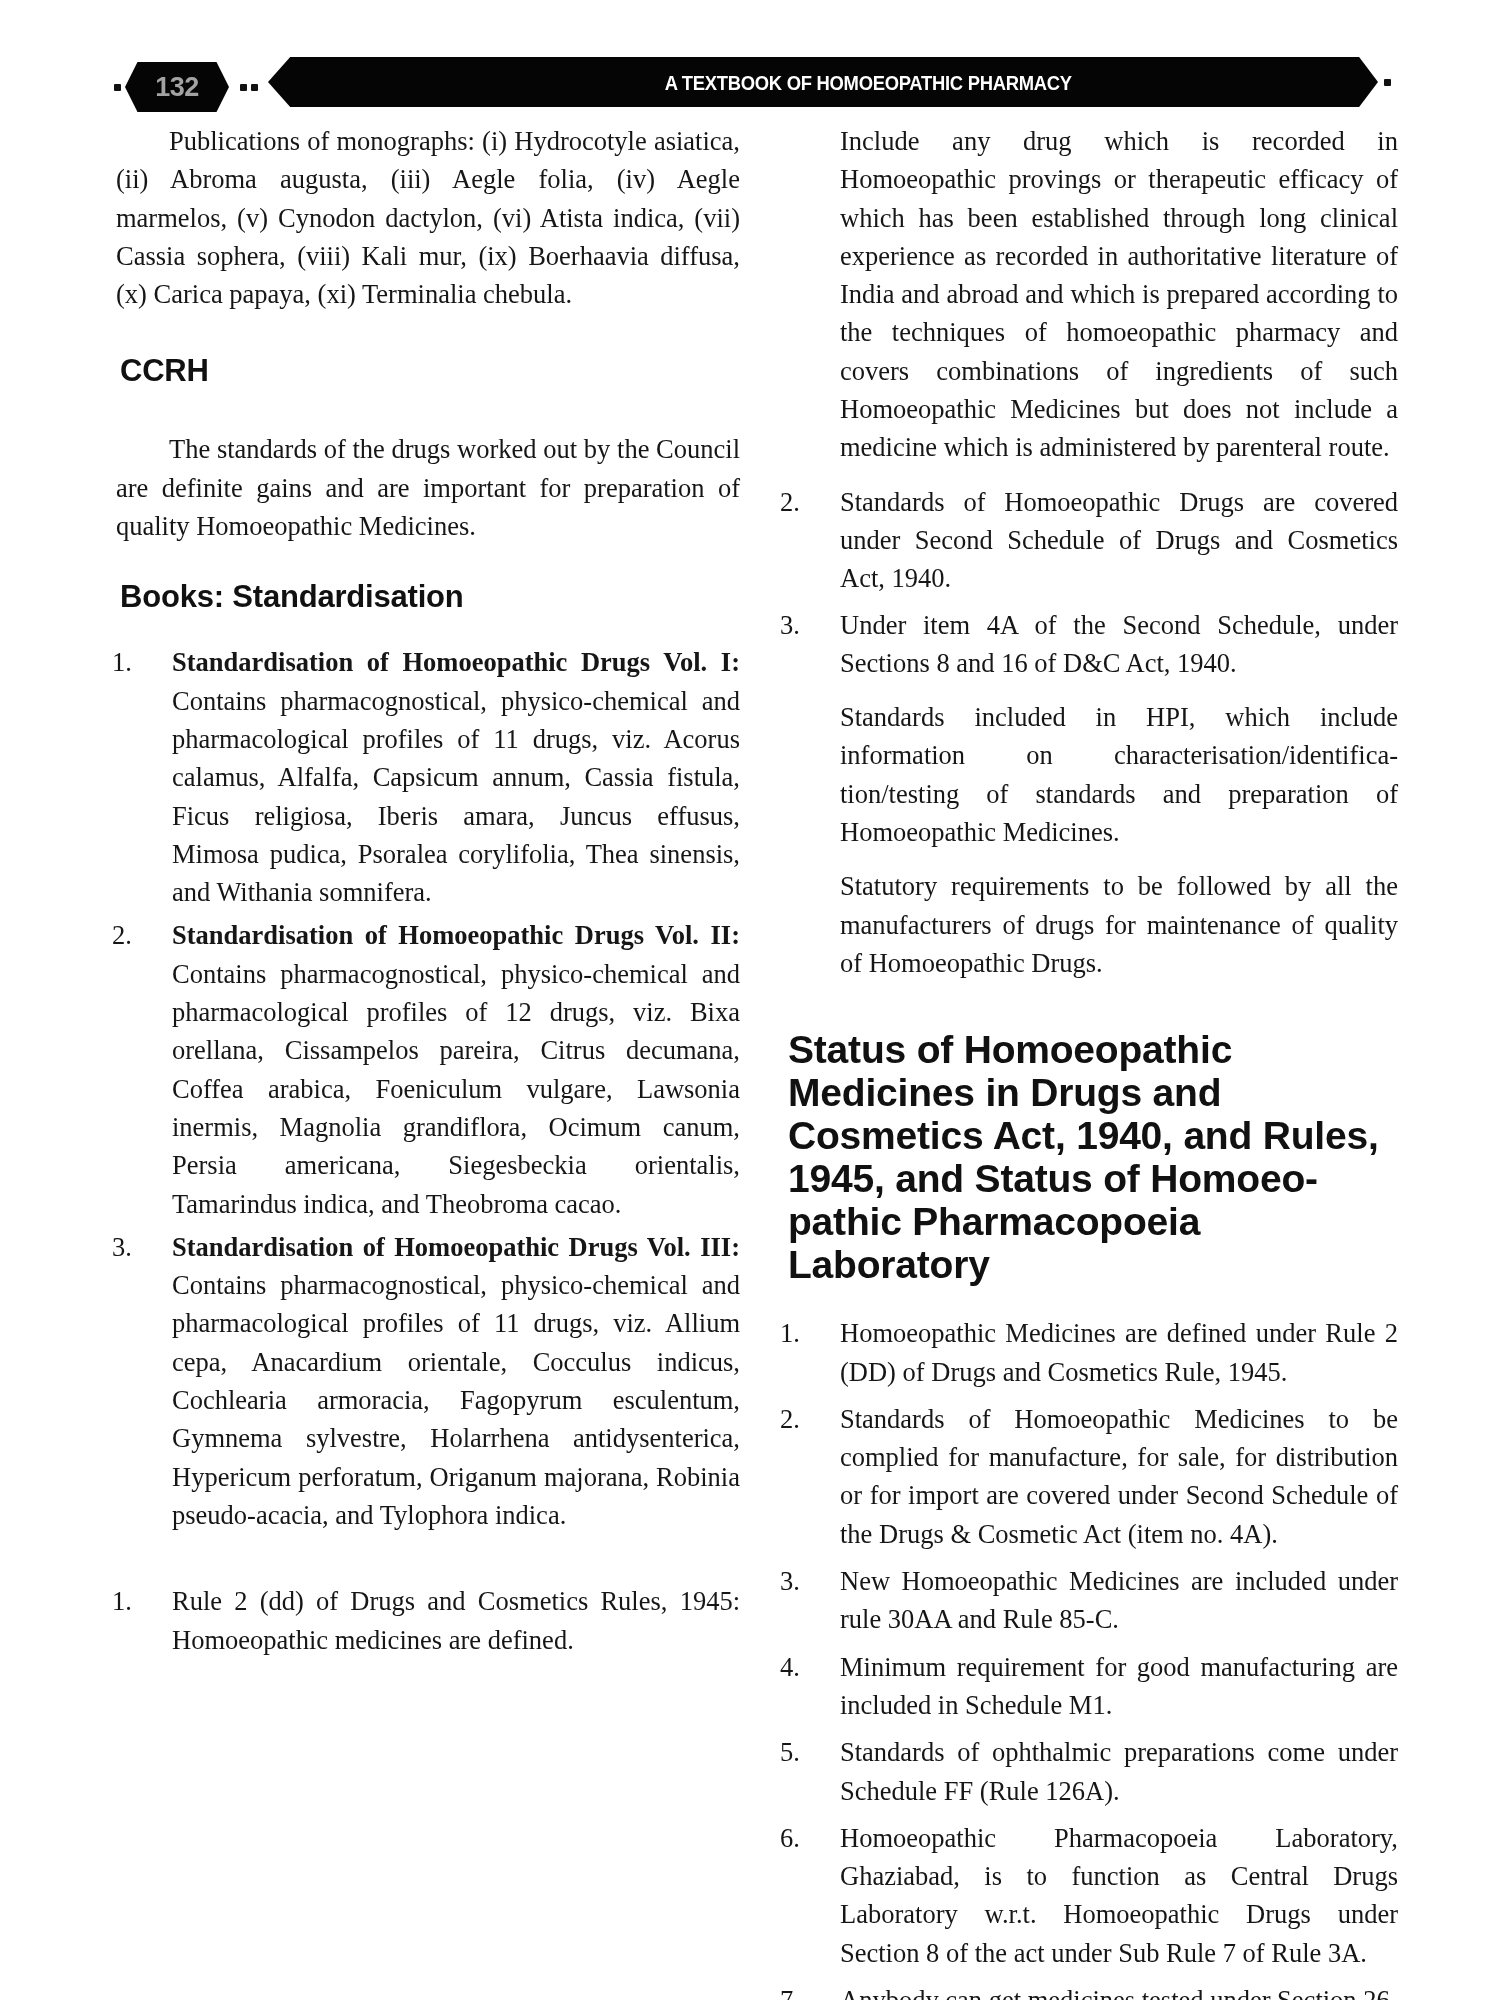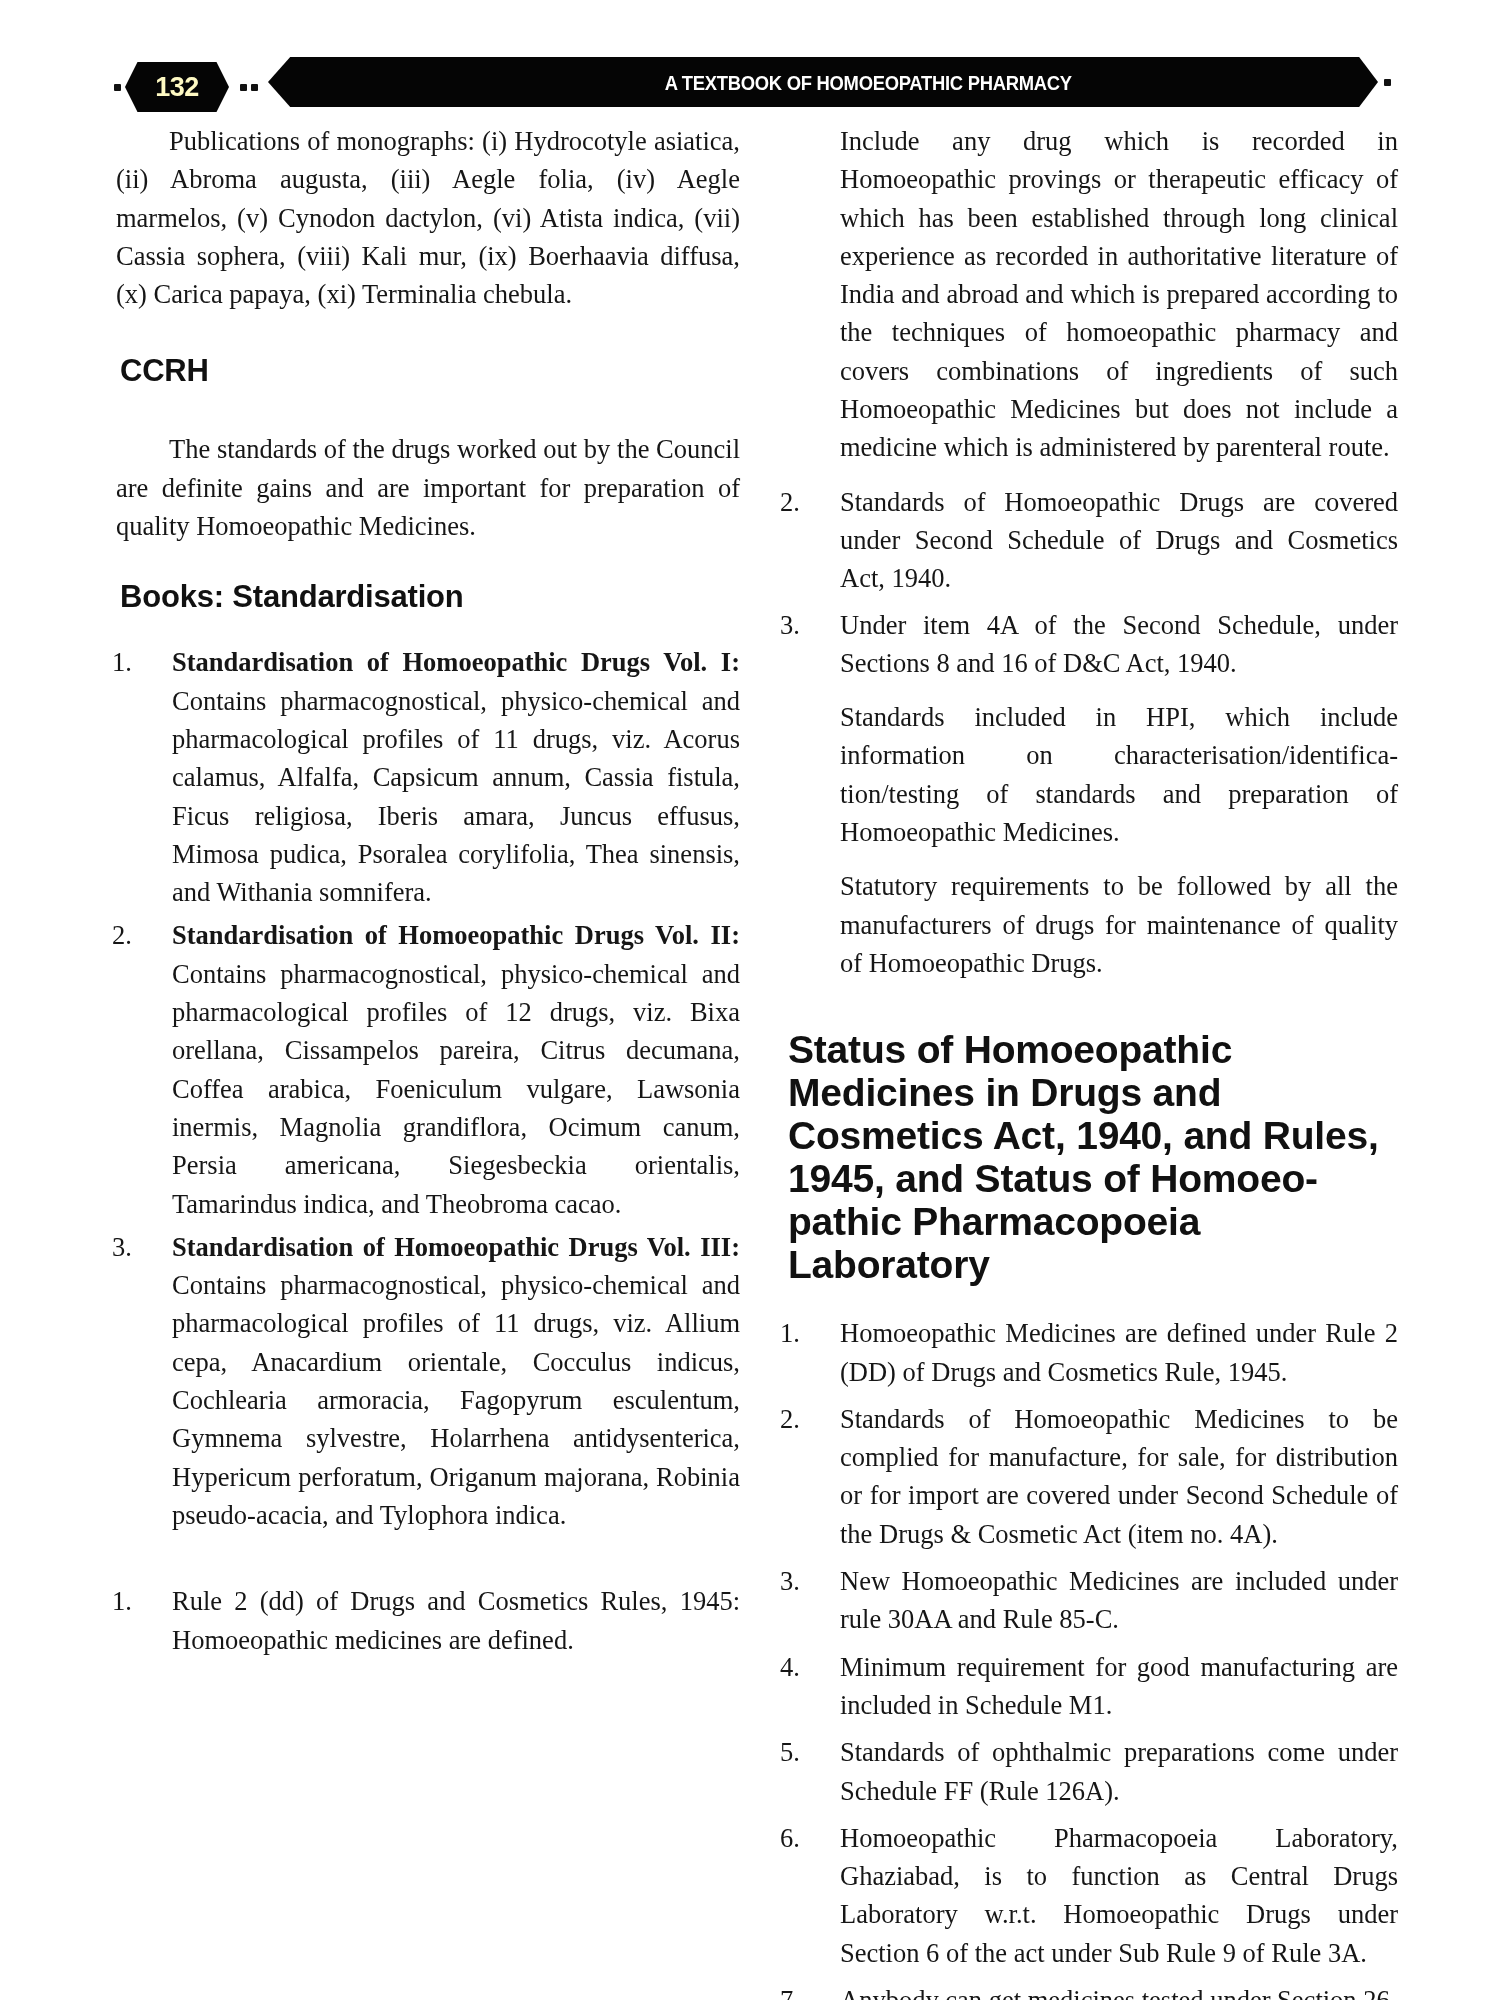--- a/index.html
+++ b/index.html
@@ -8,21 +8,21 @@
     font-family: "Liberation Serif", "DejaVu Serif", serif;
     color: #161616;
   }
   
   .running-head { position: absolute; left: 0; top: 0; width: 1500px; height: 120px; }
   .dot { position: absolute; width: 7px; height: 7px; background: #111; border-radius: 1px; }
   .page-badge {
     position: absolute; left: 125px; top: 62px; width: 104px; height: 50px;
     background: #050505;
     clip-path: polygon(12% 0, 88% 0, 100% 50%, 88% 100%, 12% 100%, 0 50%);
-    color: #fef9c3; font-family: "Liberation Sans", "DejaVu Sans", sans-serif;
+    color: #a3a3a3; font-family: "Liberation Sans", "DejaVu Sans", sans-serif;
     font-weight: bold; font-size: 27px; line-height: 50px; text-align: center;
     letter-spacing: -0.5px;
   }
   .title-bar {
     position: absolute; left: 268px; top: 57px; width: 1110px; height: 50px;
     background: #050505;
     clip-path: polygon(2% 0, 98.3% 0, 100% 50%, 98.3% 100%, 2% 100%, 0 50%);
     color: #fff; font-family: "Liberation Sans", "DejaVu Sans", sans-serif;
     font-weight: bold; font-size: 20px; line-height: 52px; text-align: center;
     letter-spacing: -0.3px;
@@ -150,20 +150,20 @@
     <li style="margin-top:9px">
       <span class="num">4.</span>
       <div class="item-text">Minimum requirement for good manufactur­ing are included in Schedule M1.</div>
     </li>
     <li style="margin-top:9px">
       <span class="num">5.</span>
       <div class="item-text">Standards of ophthalmic preparations come under Schedule FF (Rule 126A).</div>
     </li>
     <li style="margin-top:9px">
       <span class="num">6.</span>
-      <div class="item-text">Homoeopathic Pharmacopoeia Laboratory, Ghaziabad, is to function as Central Drugs Laboratory w.r.t. Homoeopathic Drugs under Section 6 of the act under Sub Rule 9 of Rule 3A.</div>
+      <div class="item-text">Homoeopathic Pharmacopoeia Laboratory, Ghaziabad, is to function as Central Drugs Laboratory w.r.t. Homoeopathic Drugs under Section 8 of the act under Sub Rule 7 of Rule 3A.</div>
     </li>
     <li style="margin-top:9px">
       <span class="num">7.</span>
       <div class="item-text">Anybody can get medicines tested under Section 26.</div>
     </li>
   </ol>
 </section>
 
 </body></html>

